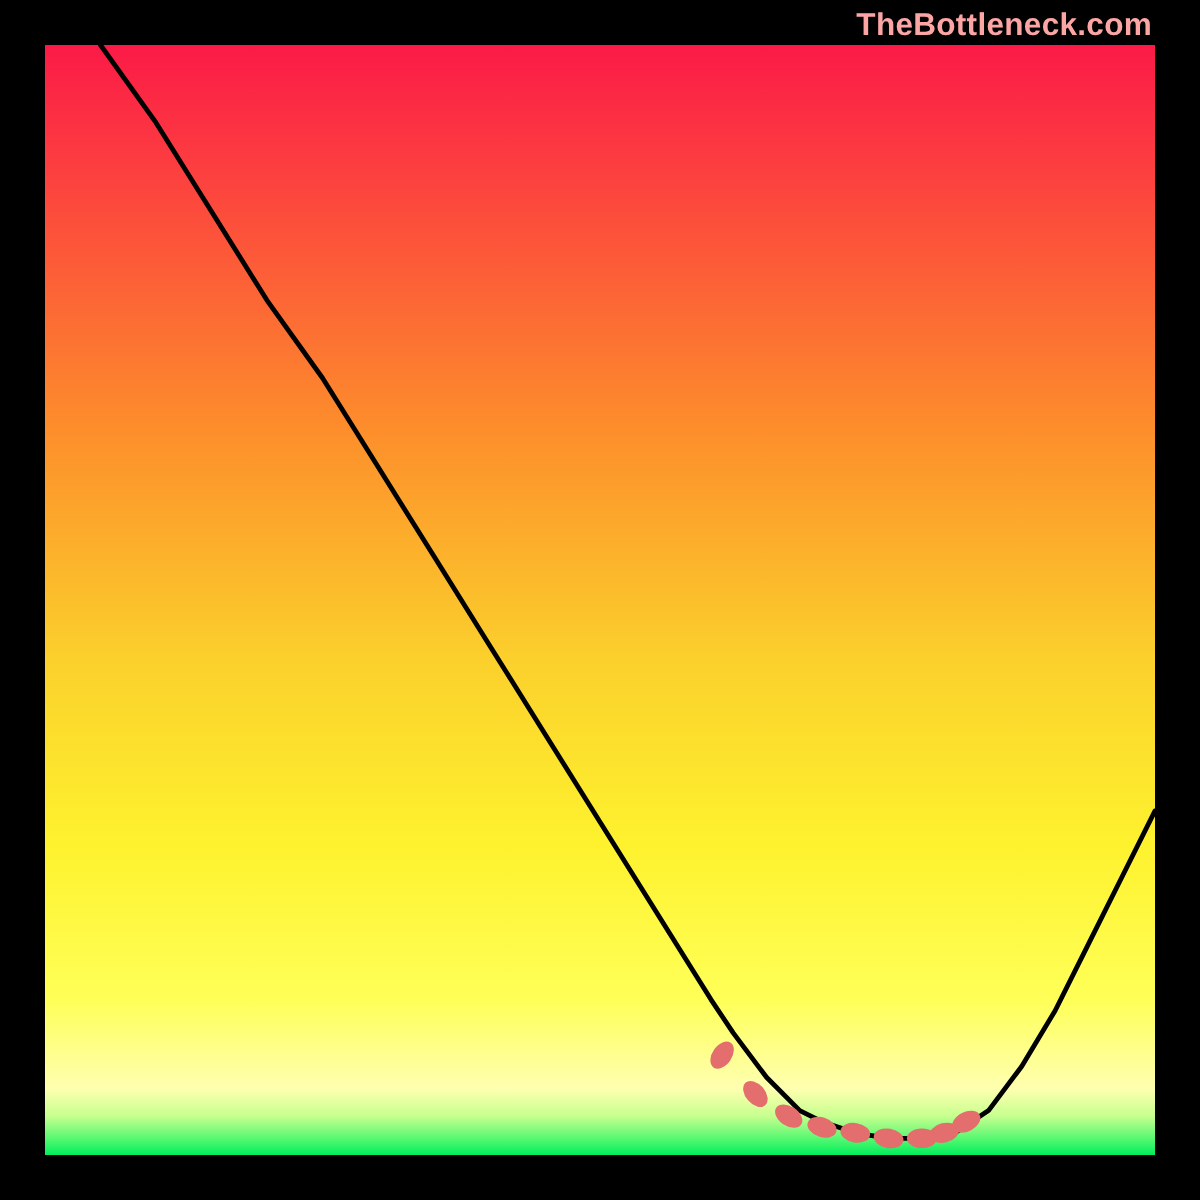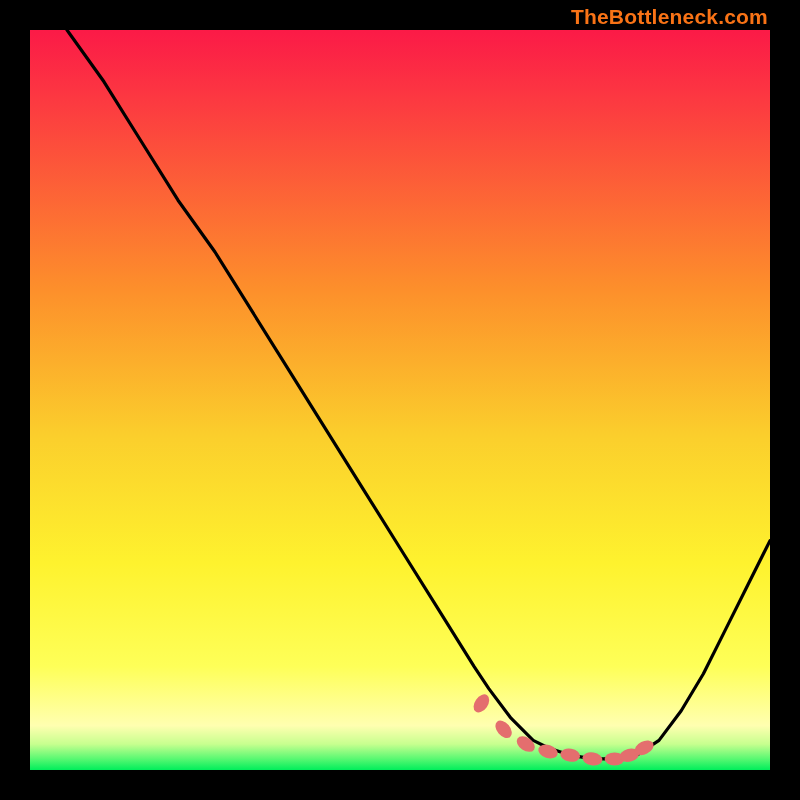--- a/index.html
+++ b/index.html
@@ -32,21 +32,21 @@
     width: 740px;
     height: 740px;
   }
   .watermark {
     position: absolute;
     top: 5px;
     right: 32px;
     font-family: Arial, Helvetica, sans-serif;
     font-size: 21px;
     font-weight: bold;
-    color: #f97316;
+    color: #fca5a5;
     letter-spacing: 0.2px;
   }
   svg {
     position: absolute;
     left: 0;
     top: 0;
   }
 </style>
 </head>
 <body>

